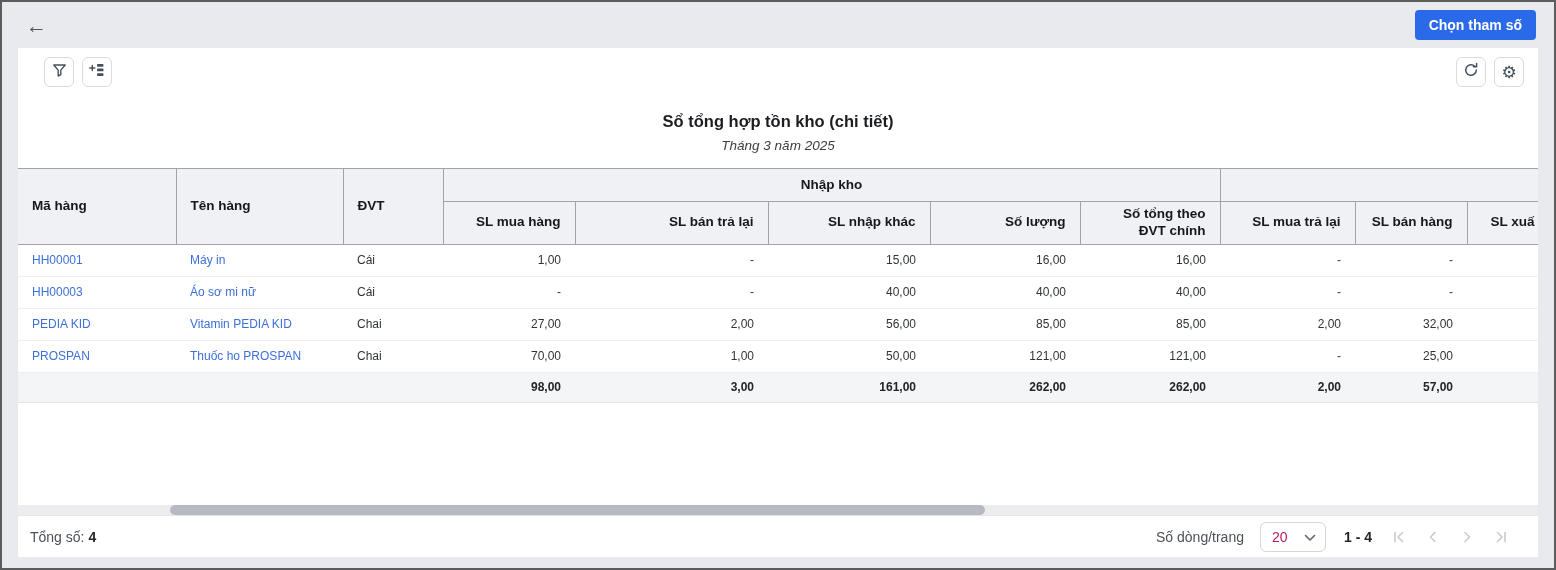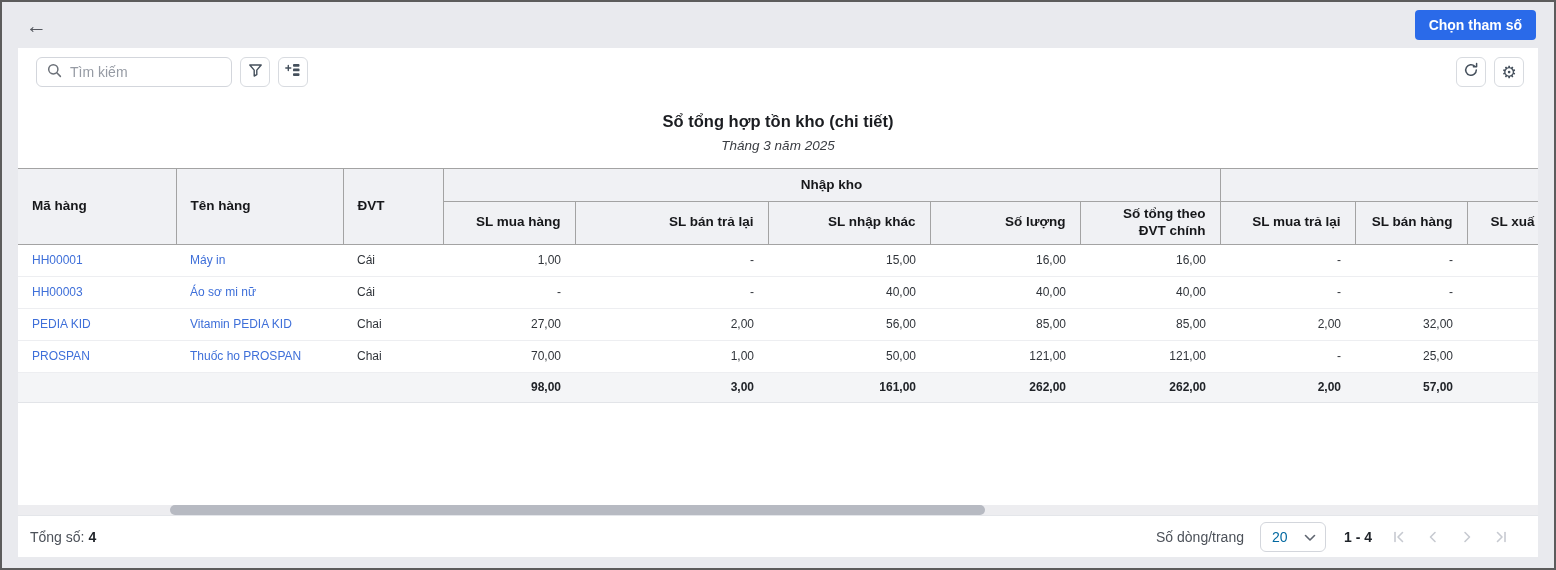--- a/index.html
+++ b/index.html
@@ -89,48 +89,39 @@
   .pfooter {
     height:42px; border-top:1px solid #e4e6ea; display:flex; align-items:center;
     padding:0 20px 0 12px; background:#fff; font-size:14px; color:#4c5159;
   }
   .total-count b { color:#1f2329; margin-left:4px; }
   .pfooter-right { margin-left:auto; display:flex; align-items:center; }
   .rpp-label { margin-right:16px; color:#4c5159; }
   .rpp-select {
     width:66px; height:30px; border:1px solid #d3d6dc; border-radius:6px;
     display:flex; align-items:center; justify-content:space-between;
-    padding:0 9px 0 11px; cursor:pointer; color:#0369a1; background:#fff;
+    padding:0 9px 0 11px; cursor:pointer; color:#be185d; background:#fff;
   }
   .range { font-weight:700; color:#1f2329; margin:0 10px 0 18px; }
   .pager { display:flex; align-items:center; }
   .pager-btn { width:34px; height:30px; display:flex; align-items:center; justify-content:center; cursor:default; }
 </style>
 </head>
 <body>
 
 <div class="frame">
 
   <div class="topbar">
     <span class="back-arrow">←</span>
     <button class="params-btn">Chọn tham số</button>
   </div>
 
   <div class="panel">
 
     <div class="toolbar">
-      <div class="searchbox">
-        <span>
-          <svg width="15" height="15" viewBox="0 0 15 15">
-              <circle cx="6.3" cy="6.3" r="4.6" fill="none" stroke="#6b7078" stroke-width="1.5"></circle>
-              <line x1="9.8" y1="9.8" x2="13.4" y2="13.4" stroke="#6b7078" stroke-width="1.5" stroke-linecap="round"></line>
-            </svg>
-        </span>
-        <input type="text" placeholder="Tìm kiếm" style="">
-      </div>
       <div class="icon-btn">
         <span>
           <svg width="15" height="15" viewBox="0 0 15 15">
               <path d="M1.8 2 h11.4 l-4.4 5.1 v4.6 l-2.6 1.3 v-5.9 z" fill="none" stroke="#45505c" stroke-width="1.4" stroke-linejoin="round"></path>
             </svg>
         </span>
       </div>
       <div class="icon-btn">
         <span>
           <svg width="16" height="14" viewBox="0 0 16 14">

